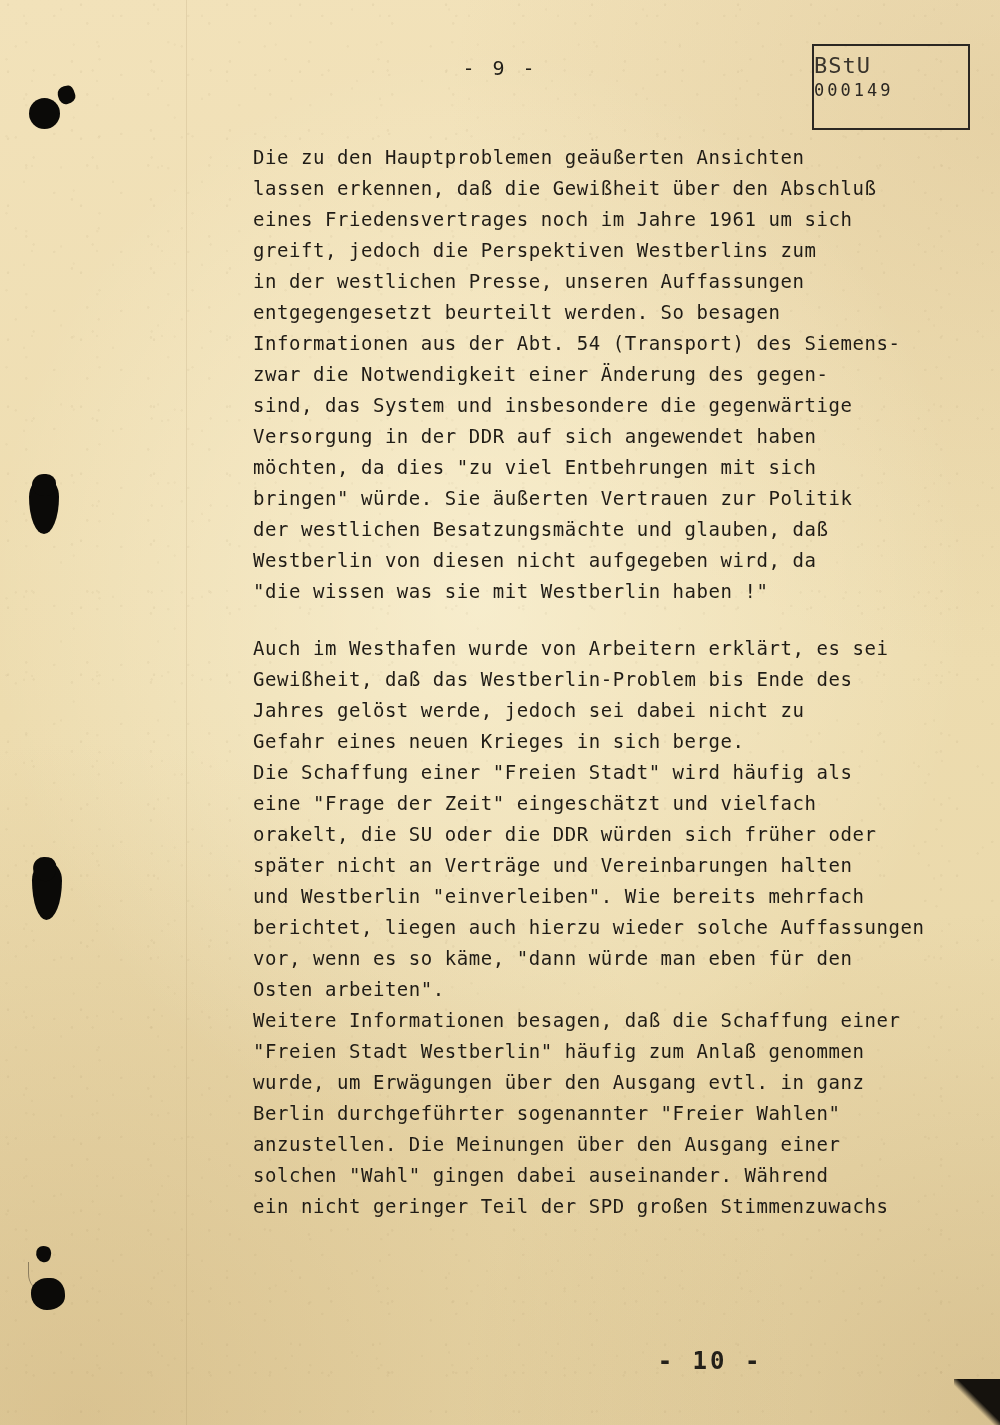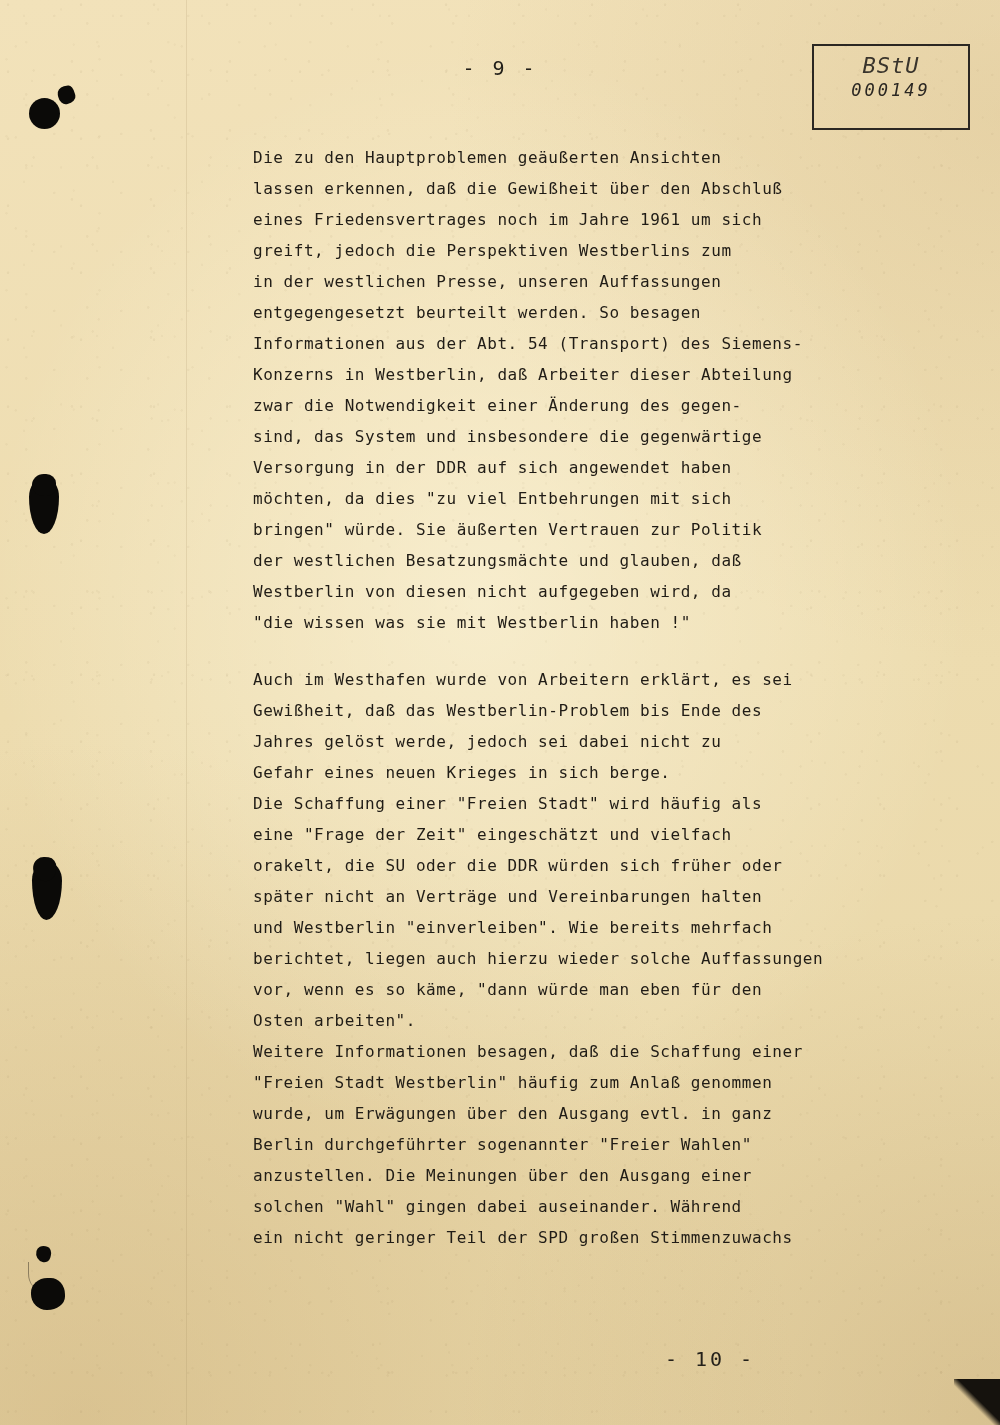--- a/index.html
+++ b/index.html
@@ -64,23 +64,21 @@
   .stamp {
     position: absolute;
     top: 44px;
     left: 812px;
     width: 158px;
     height: 86px;
     border: 2px solid #2b2722;
     box-sizing: border-box;
   }
   .stamp-line {
-    text-align: center;
     color: #2b2722;
-    font-style: italic;
   }
   .stamp-agency {
     font-size: 22px;
     letter-spacing: 1px;
     margin-top: 7px;
     opacity: 0.92;
   }
   .stamp-number {
     font-size: 17px;
     letter-spacing: 3px;
@@ -92,39 +90,40 @@
     position: absolute;
     top: 142px;
     left: 253px;
     width: 720px;
   }
   .para {
     margin: 0 0 26px 0;
   }
   .para:last-child { margin-bottom: 0; }
   .line {
-    font-size: 16px;
+    font-size: 19px;
     line-height: 31px;
     letter-spacing: 0.55px;
     white-space: pre;
     color: #201c16;
   }
 
   
   .page-number-bottom {
     position: absolute;
     top: 1347px;
     left: 0;
     width: 1000px;
     text-align: center;
-    font-size: 20px;
+    font-size: 24px;
     letter-spacing: 3px;
     color: #23201a;
     padding-left: 420px;
     box-sizing: border-box;
+    font-weight: bold;
   }
 
   
   .blot {
     position: absolute;
     background: #0b0a08;
   }
   .blot-a-small {
     left: 58px; top: 86px;
     width: 17px; height: 18px;
@@ -217,21 +216,20 @@
 
   <div id="body-text">
       <div class="para">
         <div class="line">Die zu den Hauptproblemen geäußerten Ansichten</div>
         <div class="line">lassen erkennen, daß die Gewißheit über den Abschluß</div>
         <div class="line">eines Friedensvertrages noch im Jahre 1961 um sich</div>
         <div class="line">greift, jedoch die Perspektiven Westberlins zum</div>
         <div class="line">in der westlichen Presse, unseren Auffassungen</div>
         <div class="line">entgegengesetzt beurteilt werden. So besagen</div>
         <div class="line">Informationen aus der Abt. 54 (Transport) des Siemens-</div>
-        <div class="line">Konzerns in Westberlin, daß Arbeiter dieser Abteilung</div>
         <div class="line">zwar die Notwendigkeit einer Änderung des gegen-</div>
         <div class="line">sind, das System und insbesondere die gegenwärtige</div>
         <div class="line">Versorgung in der DDR auf sich angewendet haben</div>
         <div class="line">möchten, da dies "zu viel Entbehrungen mit sich</div>
         <div class="line">bringen" würde. Sie äußerten Vertrauen zur Politik</div>
         <div class="line">der westlichen Besatzungsmächte und glauben, daß</div>
         <div class="line">Westberlin von diesen nicht aufgegeben wird, da</div>
         <div class="line">"die wissen was sie mit Westberlin haben !"</div>
       </div>
       <div class="para">

